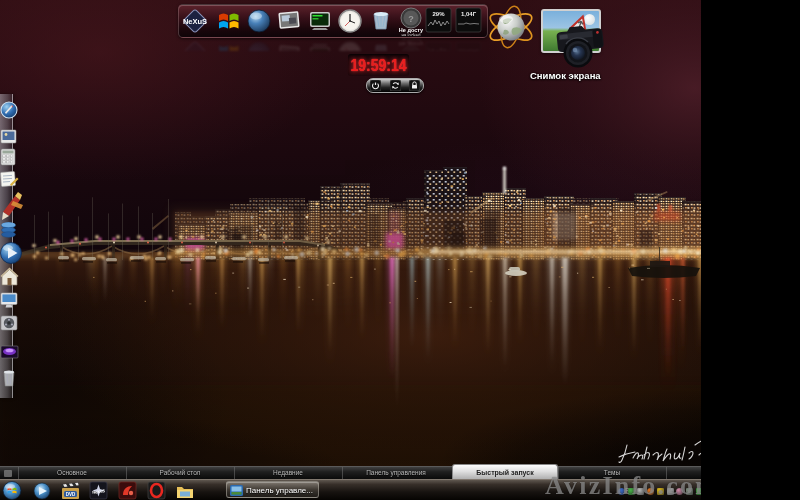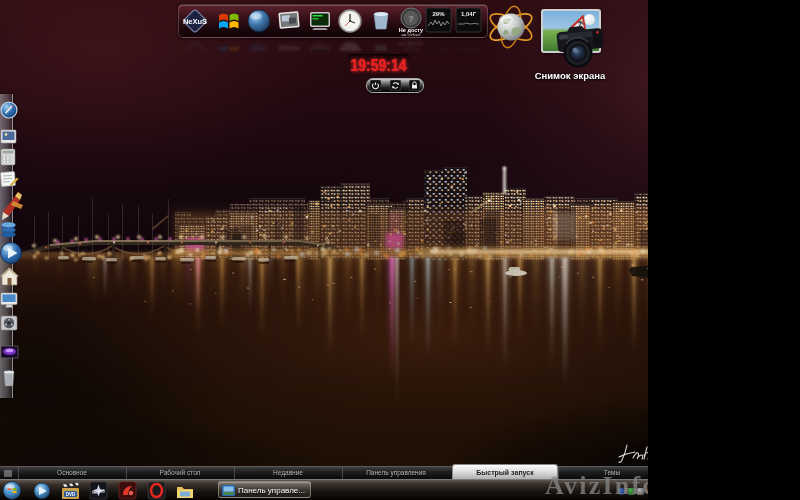--- a/index.html
+++ b/index.html
@@ -1,16 +1,16 @@
 <!DOCTYPE html>
 <html><head><meta charset="utf-8">
 <style>
 *{margin:0;padding:0;box-sizing:border-box}
 html,body{width:800px;height:500px;overflow:hidden;background:#000;font-family:"Liberation Sans",sans-serif}
-#scene{position:relative;width:648px;height:500px;overflow:hidden}
+#scene{position:relative;width:701px;height:500px;overflow:hidden}
 .abs{position:absolute}
 </style></head><body>
 <div id="scene">
 
 <svg width="800" height="500" viewBox="0 0 800 500" style="position:absolute;left:0;top:0">
 <defs>
 <linearGradient id="sky" x1="0" y1="0" x2="0" y2="1">
  <stop offset="0" stop-color="#2e0d12"></stop>
  <stop offset="0.28" stop-color="#250a10"></stop>
  <stop offset="0.55" stop-color="#1b080e"></stop>
@@ -1534,21 +1534,21 @@
   <rect x="7" y="11" width="8" height="4" rx="1" fill="#3c3f47"></rect>
   <circle cx="45" cy="12" r="1.4" fill="#c03030"></circle>
  </g>
  <circle cx="24" cy="31" r="14.5" fill="#0a0b0e"></circle>
  <circle cx="24" cy="31" r="12" fill="#1e2026"></circle>
  <circle cx="24" cy="31" r="9.5" fill="#121419"></circle>
  <circle cx="24" cy="31" r="7" fill="url(#lens)"></circle>
  <circle cx="21" cy="28" r="2.2" fill="#7a94b4" opacity="0.65"></circle>
  <path d="M12 22 A14.5 14.5 0 0 1 34 20" stroke="#3a3d45" stroke-width="1.4" fill="none"></path>
 </svg>
-<div class="abs" style="left:530px;top:70px;width:80px;text-align:center;font-size:9.5px;font-weight:bold;color:#fff;text-shadow:0 1px 2px #000,0 0 2px #000">Снимок экрана</div>
+<div class="abs" style="left:530px;top:70px;width:80px;font-size:9.5px;font-weight:bold;color:#fff;text-shadow:0 1px 2px #000,0 0 2px #000">Снимок экрана</div>
 
 <div class="abs" style="left:348px;top:54px;width:61px;height:22px;border-radius:3px;
  background:linear-gradient(180deg,rgba(12,4,6,.72),rgba(52,14,18,.6) 55%,rgba(30,8,12,.62));box-shadow:inset 0 1px 2px rgba(0,0,0,.6)">
  <div style="font-size:14px;font-weight:bold;color:#e81e1e;text-align:center;line-height:22px;letter-spacing:0;text-shadow:0 0 4px rgba(255,40,40,.9),0 0 1px #f55;font-family:'Liberation Sans',sans-serif;transform:scaleY(1.15)">19:59:14</div>
 </div>
 <div class="abs" style="left:366px;top:78px;width:58px;height:15px;border-radius:7px;
  background:linear-gradient(180deg,#cfcfcf,#6a6a6a 35%,#222 65%,#000);border:1px solid #aaa;box-shadow:0 1px 2px rgba(0,0,0,.7);display:flex;align-items:center;justify-content:space-between;padding:0 3px">
  <svg width="11" height="11">
         <rect width="11" height="11" rx="2" fill="#111" stroke="#555" stroke-width="0.6"></rect>
         <path d="M5.5 2.5 L5.5 5" stroke="#eee" stroke-width="1.2"></path>
@@ -1866,21 +1866,21 @@
   <ellipse cx="8.5" cy="8.5" rx="5.5" ry="6.5" fill="none" stroke="#e82820" stroke-width="2.6"></ellipse>
  </g>
 
  <g transform="translate(148,2)">
   <path d="M1 4 L6 4 L8 6 L17 6 L17 15 L1 15 Z" fill="#e8c058"></path>
   <path d="M1 7 L17 7 L17 15 L1 15 Z" fill="#f4d470"></path>
   <rect x="4" y="8.5" width="10" height="5" fill="#7ab0d8"></rect>
  </g>
 </svg>
 
-<div class="abs" style="left:218px;top:481px;width:93px;height:17px;border-radius:3px;
+<div class="abs" style="left:226px;top:481px;width:93px;height:17px;border-radius:3px;
  background:linear-gradient(180deg,rgba(200,195,185,.45),rgba(120,115,105,.35) 50%,rgba(60,55,50,.4));
  border:1px solid rgba(190,185,175,.5);box-shadow:inset 0 1px 0 rgba(255,255,255,.25)">
  <svg class="abs" style="left:3px;top:2px" width="13" height="13">
   <rect width="13" height="11" y="1" rx="1.5" fill="#2a6ab0"></rect>
   <rect x="1.5" y="2.5" width="10" height="5" fill="#8ac0e8"></rect>
   <rect x="1.5" y="8" width="10" height="2.6" fill="#4a8a3a"></rect>
  </svg>
  <div class="abs" style="left:19px;top:4px;font-size:8px;color:#fff;text-shadow:0 1px 1px #000;white-space:nowrap">Панель управле...</div>
 </div>
 

